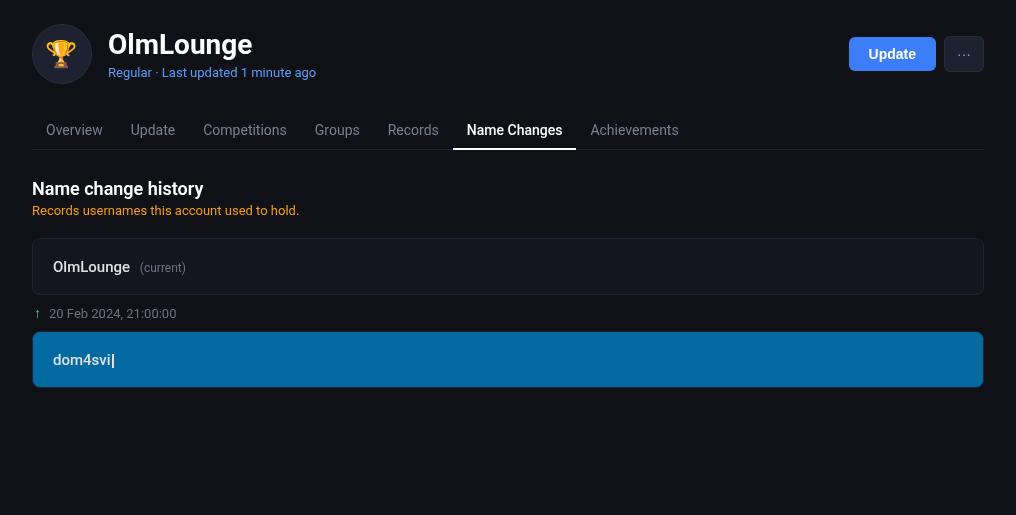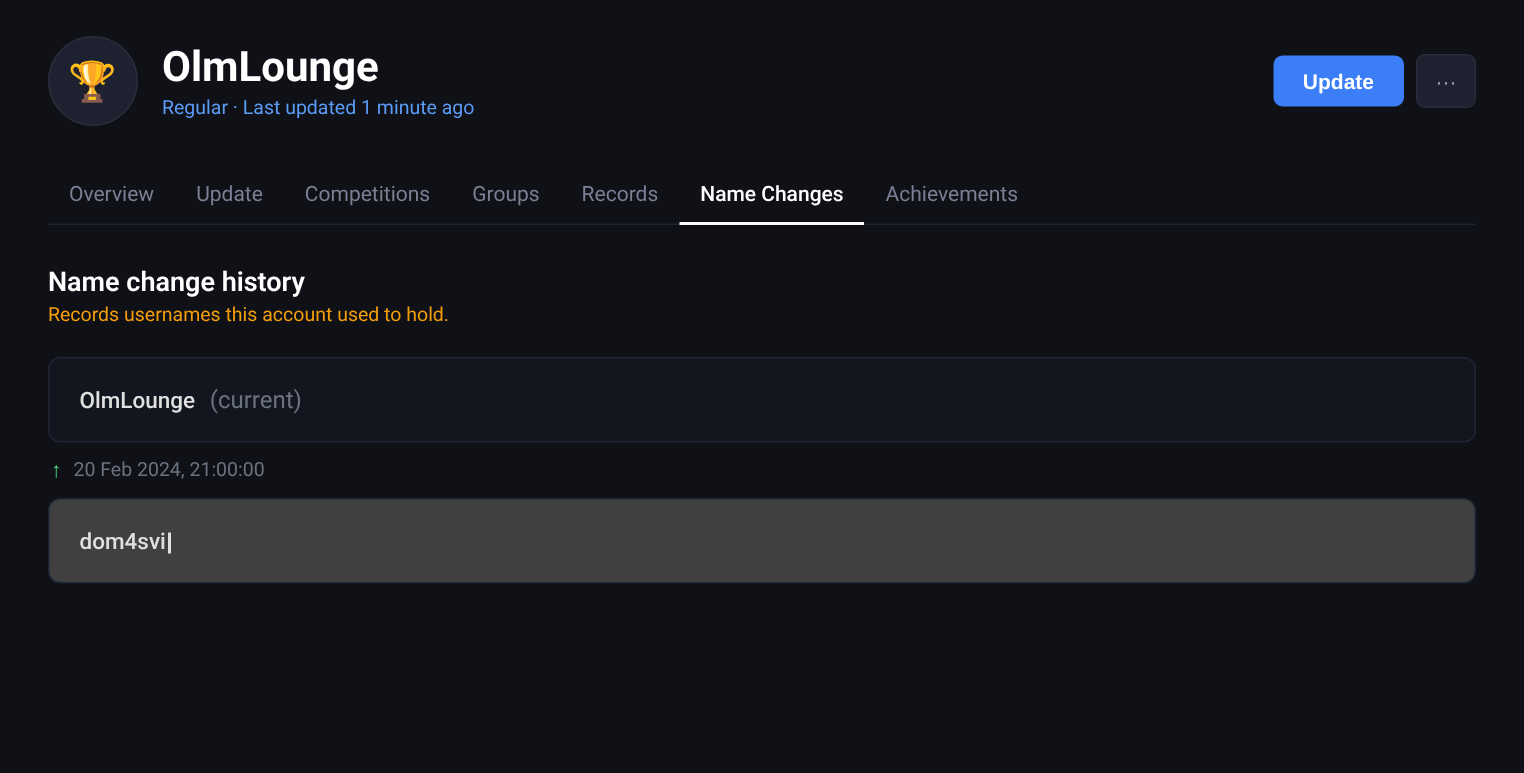--- a/index.html
+++ b/index.html
@@ -149,21 +149,21 @@
       margin-bottom: 0;
     }
 
     .name-card .username {
       font-size: 15px;
       font-weight: 500;
       color: #e0e0e0;
     }
 
     .name-card .username .current-badge {
-      font-size: 16px;
+      font-size: 12px;
       color: #6b7280;
       font-weight: 400;
       margin-left: 6px;
     }
 
     .transition-row {
       display: flex;
       align-items: center;
       gap: 8px;
       padding: 10px 2px;
@@ -173,21 +173,21 @@
       color: #4ade80;
       font-size: 14px;
     }
 
     .transition-date {
       font-size: 13px;
       color: #6b7280;
     }
 
     .name-card-previous {
-      background-color: #404040;
+      background-color: #0369a1;
       border: 1px solid #1e2534;
       border-radius: 8px;
       padding: 18px 20px;
     }
 
     .name-card-previous .username {
       font-size: 15px;
       font-weight: 500;
       color: #e0e0e0;
     }

